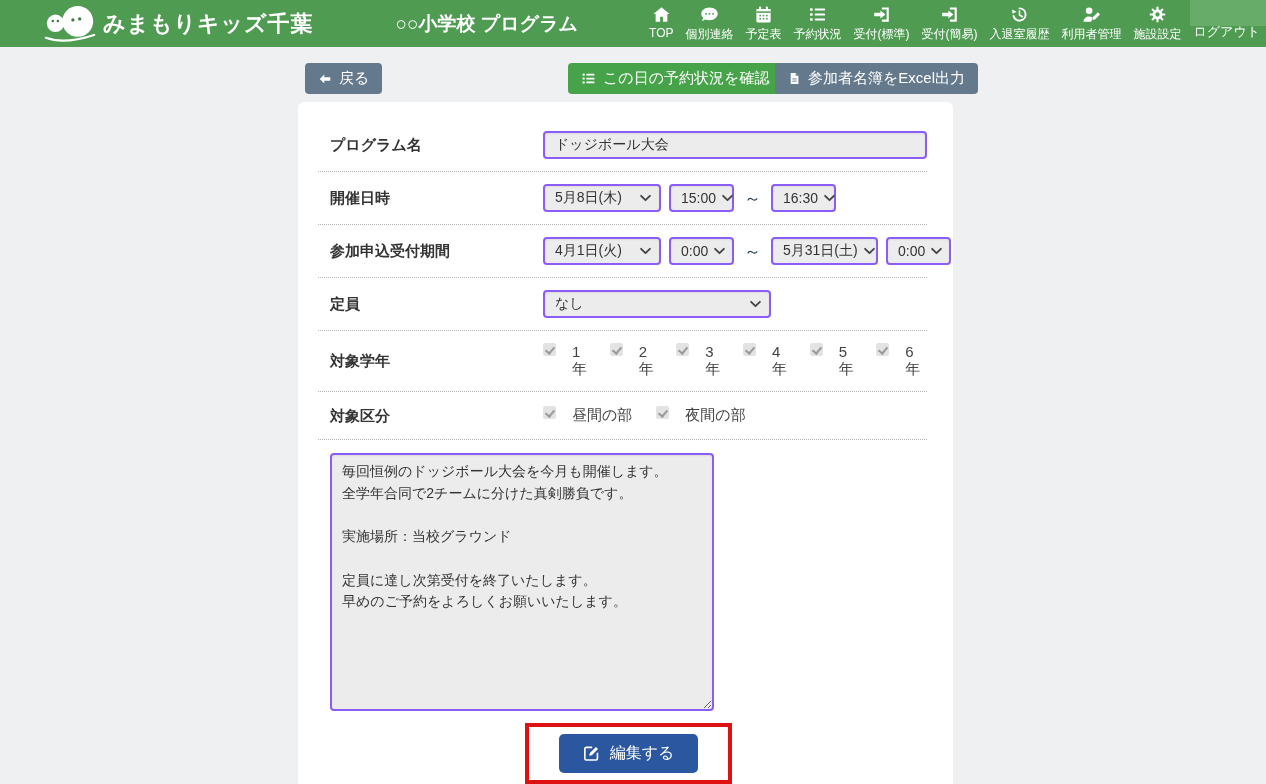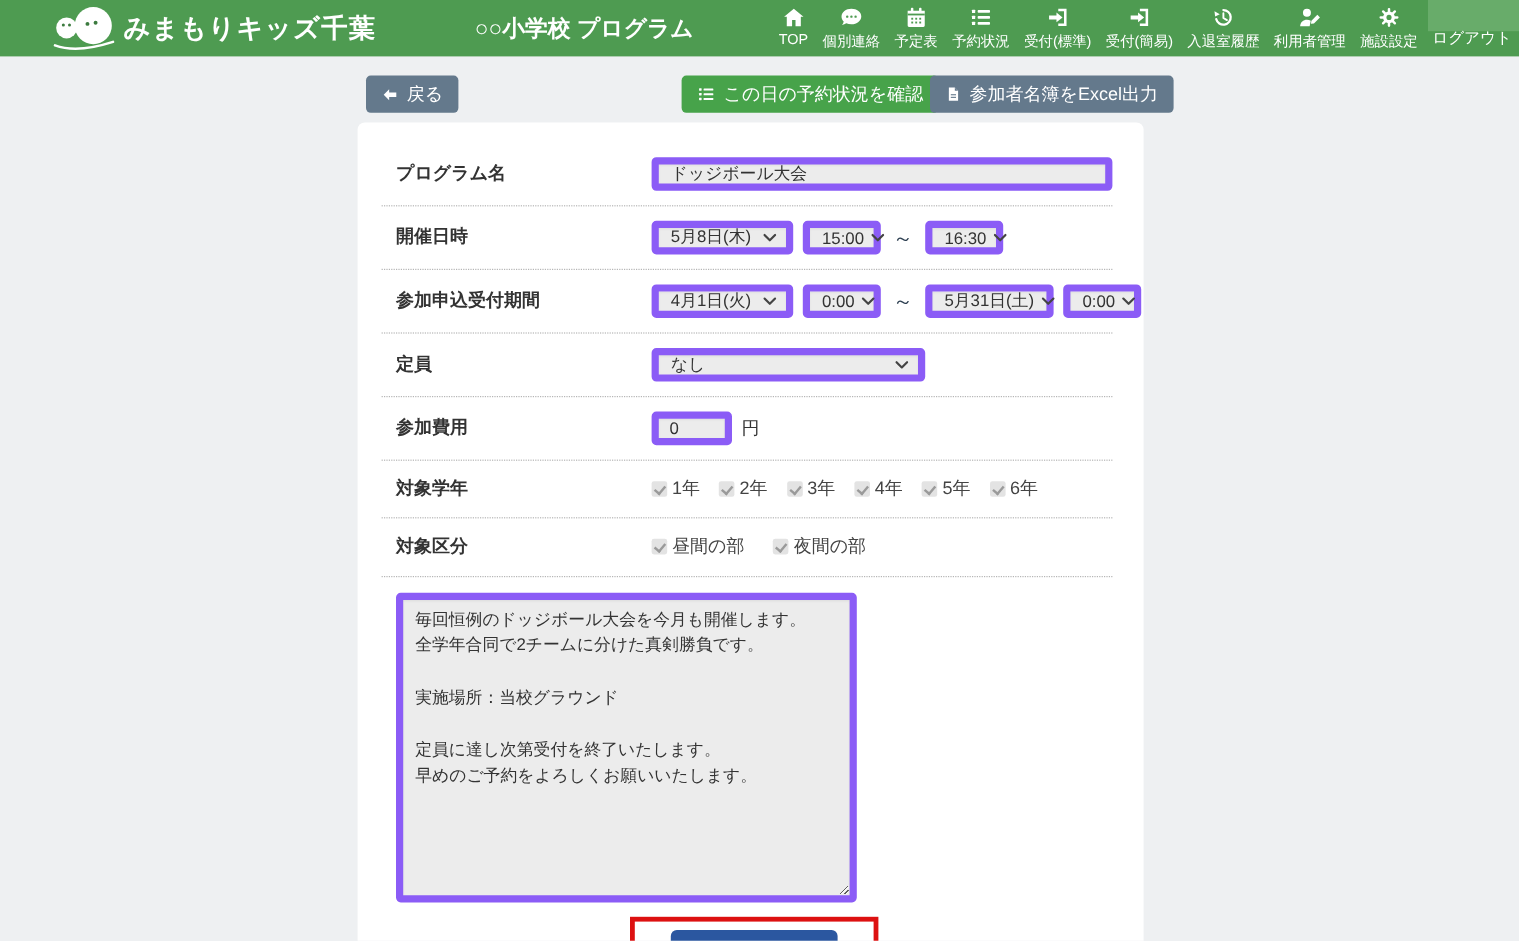--- a/index.html
+++ b/index.html
@@ -48,41 +48,41 @@
     padding:17px 26px 12px 32px; min-height:669px;
   }
   .form-row {
     display:flex; align-items:center; padding:12px 0;
     border-bottom:1px dotted #b5b5b5; margin-left:-12px; padding-left:12px;
   }
   .form-row.no-border { border-bottom:none; }
   .row-label { width:213px; flex:0 0 213px; font-size:15px; font-weight:bold; color:#333; line-height:1.55; }
   .row-controls { display:flex; align-items:center; gap:8px; flex:1; }
   .text-input, .select, .fee-input, .desc-textarea {
-    background:#ececec; border:6px solid #8b5cf6; border-radius:4px;
+    background:#ececec; border:2px solid #8b5cf6; border-radius:4px;
     height:28px; font-size:14px; color:#333;
     box-shadow: inset 0 1px 2px rgba(0,0,0,.06);
   }
   .text-input { width:384px; padding:0 10px; font-family:inherit; }
   .select {
     display:inline-flex; align-items:center; justify-content:space-between;
     padding:0 8px 0 10px; gap:6px; cursor:pointer; white-space:nowrap;
   }
   .chevron { width:11px; height:8px; flex:0 0 auto; display:block; }
   .chevron svg { display:block; width:100%; height:100%; }
   .w-date { width:118px; }
   .w-time { width:65px; }
   .w-date2 { width:107px; }
   .w-cap { width:228px; }
   .fee-input { width:67px; padding:0 9px; font-family:inherit; }
   .tilde { font-size:17px; color:#2c3e50; margin:0 2px; }
   .unit { font-size:15px; color:#333; }
   .cb-group { display:flex; align-items:center; gap:24px; }
   .cb-group.tight { gap:16px; }
-  .cb-item { display:inline-flex; align-items:center; gap:4px; cursor:default; }
+  .cb-item { display:inline-flex; align-items:flex-start; gap:16px; cursor:default; }
   .checkbox {
     width:13px; height:13px; background:#e3e3e3; border-radius:2px; position:relative;
     flex:0 0 auto;
   }
   .checkbox::after {
     content:""; position:absolute; left:4px; top:1.5px; width:4px; height:7px;
     border-right:2px solid #9a9a9a; border-bottom:2px solid #9a9a9a; transform:rotate(40deg);
   }
   .cb-label { font-size:15px; color:#444; }
   .desc-textarea {
@@ -354,27 +354,20 @@
         <span>なし</span>
         <span class="chevron">
             <svg viewBox="0 0 12 8" fill="none">
               <path d="M1.2 1.6 6 6.4l4.8-4.8" stroke="#444" stroke-width="2" stroke-linecap="round" stroke-linejoin="round"></path>
             </svg>
           </span>
       </div>
     </div>
   </div>
 
-  <div class="form-row">
-    <div class="row-label">参加費用</div>
-    <div class="row-controls">
-      <input class="fee-input" readonly="" value="0" style="">
-      <span class="unit">円</span>
-    </div>
-  </div>
 
   <div class="form-row">
     <div class="row-label">対象学年</div>
     <div class="row-controls cb-group tight">
       <span class="cb-item">
           <span class="checkbox"></span>
           <span class="cb-label">1年</span>
         </span>
       <span class="cb-item">
           <span class="checkbox"></span>

